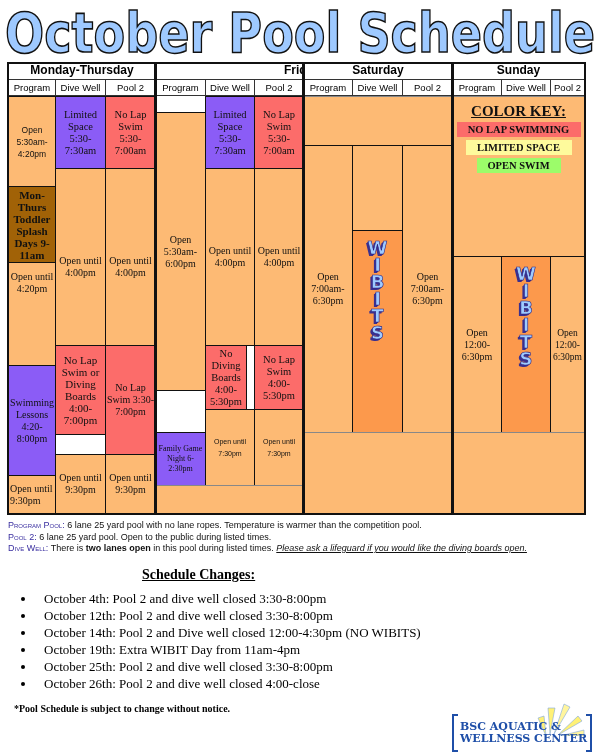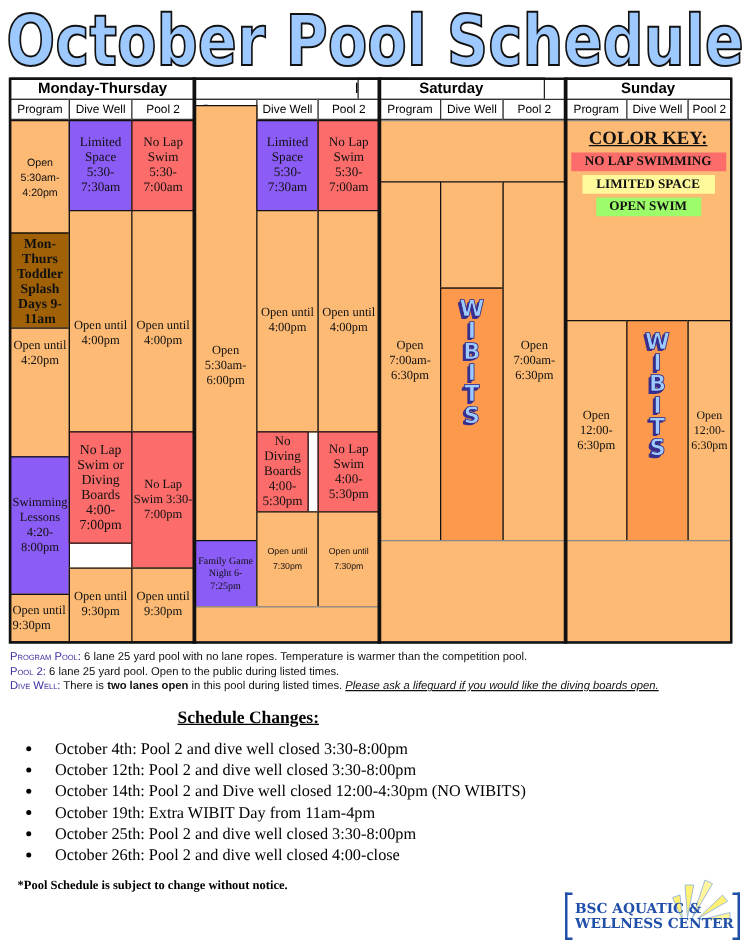--- a/index.html
+++ b/index.html
@@ -35,21 +35,21 @@
 <body>
 
 <div class="title">
   <svg width="600" height="70" viewBox="0 0 600 70">
     <text id="title-text" x="300" y="58" text-anchor="middle" font-family="DejaVu Sans, sans-serif" font-weight="bold" font-size="56" textLength="590" lengthAdjust="spacingAndGlyphs" fill="#9ec9ff" stroke="#111" stroke-width="1.6">October Pool Schedule</text>
   </svg>
 </div>
 
 <div class="abs dayhdr" style="left:8px;top:62px;width:148px;height:18px;">Monday-Thursday</div>
 <div class="abs dayhdr" style="left:155px;top:62px;width:166px;height:18px;text-align:right;">Friday</div>
-<div class="abs dayhdr" style="left:286px;top:62px;width:150px;height:18px;">Saturday</div>
+<div class="abs dayhdr" style="left:303px;top:62px;width:150px;height:18px;">Saturday</div>
 <div class="abs dayhdr" style="left:452px;top:62px;width:133px;height:18px;">Sunday</div>
 
 <div class="abs colhdr" style="left:8px;top:79px;width:48px;height:17px;">Program</div>
 <div class="abs colhdr" style="left:55px;top:79px;width:51px;height:17px;">Dive Well</div>
 <div class="abs colhdr" style="left:105px;top:79px;width:51px;height:17px;">Pool 2</div>
 <div class="abs colhdr" style="left:155px;top:79px;width:51px;height:17px;">Program</div>
 <div class="abs colhdr" style="left:205px;top:79px;width:50px;height:17px;">Dive Well</div>
 <div class="abs colhdr" style="left:254px;top:79px;width:50px;height:17px;">Pool 2</div>
 <div class="abs colhdr" style="left:303px;top:79px;width:50px;height:17px;">Program</div>
 <div class="abs colhdr" style="left:352px;top:79px;width:51px;height:17px;">Dive Well</div>
@@ -67,22 +67,22 @@
 <div class="abs cell yellow big" style="left:55px;top:96px;width:51px;height:73px;">Limited Space 5:30-7:30am</div>
 <div class="abs cell green" style="left:55px;top:168px;width:51px;height:178px;align-items:flex-end;padding-bottom:66px;">Open until 4:00pm</div>
 <div class="abs cell red" style="left:55px;top:345px;width:51px;height:90px;font-size:11px;">No Lap Swim or Diving Boards 4:00-7:00pm</div>
 <div class="abs cell green" style="left:55px;top:454px;width:51px;height:60px;">Open until 9:30pm</div>
 
 <div class="abs cell red big" style="left:105px;top:96px;width:51px;height:73px;">No Lap Swim 5:30-7:00am</div>
 <div class="abs cell green" style="left:105px;top:168px;width:51px;height:178px;align-items:flex-end;padding-bottom:66px;">Open until 4:00pm</div>
 <div class="abs cell red" style="left:105px;top:345px;width:51px;height:110px;">No Lap Swim 3:30-7:00pm</div>
 <div class="abs cell green" style="left:105px;top:454px;width:51px;height:60px;">Open until 9:30pm</div>
 
-<div class="abs cell green" style="left:155px;top:84px;width:51px;height:418px;text-align:center;">Open 5:30am-6:00pm</div>
-<div class="abs cell yellow" style="left:155px;top:432px;width:51px;height:54px;font-size:8px;line-height:10px;">Family Game Night 6-7:25pm</div>
+<div class="abs cell green" style="left:155px;top:112px;width:51px;height:279px;text-align:center;">Open 5:30am-6:00pm</div>
+<div class="abs cell yellow" style="left:155px;top:432px;width:51px;height:54px;font-size:8px;line-height:10px;">Family Game Night 6-2:30pm</div>
 
 <div class="abs cell yellow big" style="left:205px;top:96px;width:50px;height:73px;">Limited Space 5:30-7:30am</div>
 <div class="abs cell green" style="left:205px;top:168px;width:50px;height:178px;align-items:flex-end;padding-bottom:76px;">Open until 4:00pm</div>
 <div class="abs cell red big" style="left:205px;top:345px;width:42px;height:65px;">No Diving Boards 4:00-5:30pm</div>
 <div class="abs cell green small" style="left:205px;top:409px;width:50px;height:77px;align-items:flex-start;padding-top:26px;">Open until 7:30pm</div>
 
 <div class="abs cell red big" style="left:254px;top:96px;width:50px;height:73px;">No Lap Swim 5:30-7:00am</div>
 <div class="abs cell green" style="left:254px;top:168px;width:50px;height:178px;align-items:flex-end;padding-bottom:76px;">Open until 4:00pm</div>
 <div class="abs cell red big" style="left:254px;top:345px;width:50px;height:65px;">No Lap Swim 4:00-5:30pm</div>
 <div class="abs cell green small" style="left:254px;top:409px;width:50px;height:77px;align-items:flex-start;padding-top:26px;">Open until 7:30pm</div>

